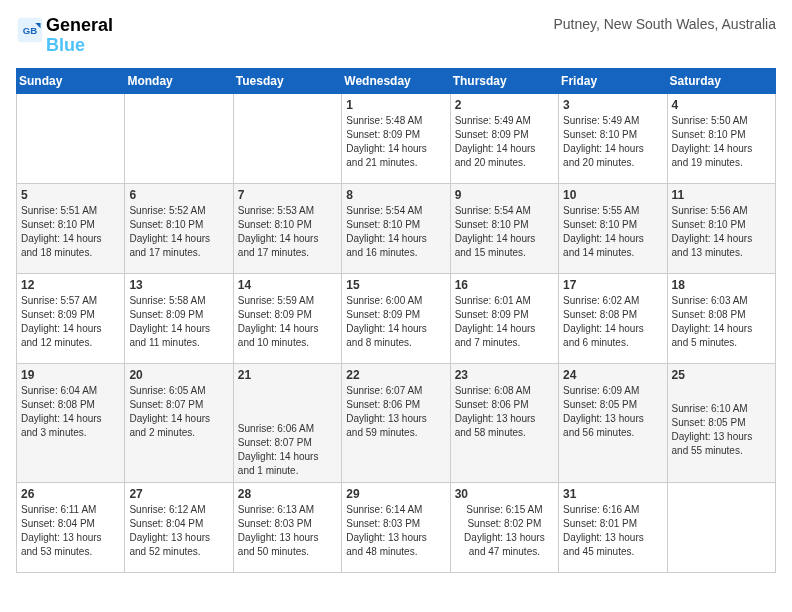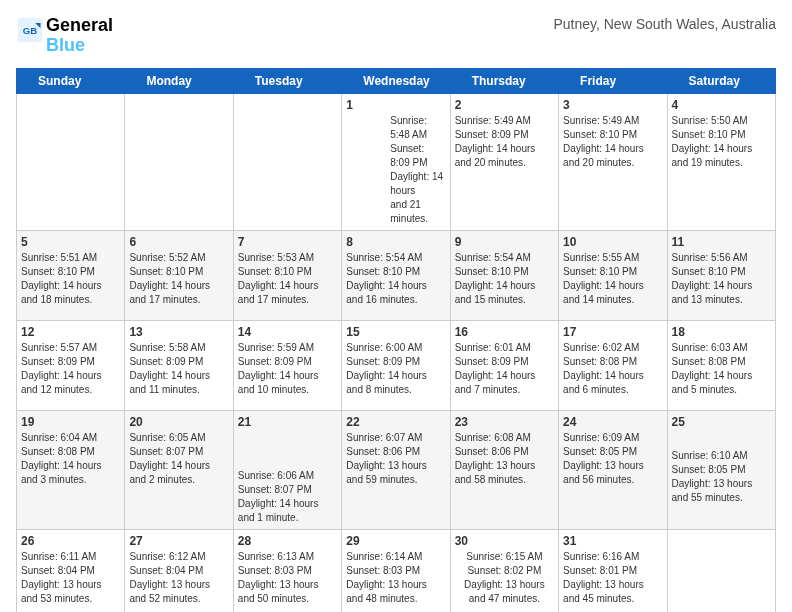--- a/index.html
+++ b/index.html
@@ -49,21 +49,21 @@
     table {
       width: 100%;
       border-collapse: collapse;
       table-layout: fixed;
     }
     thead th {
       background: #1565c0;
       color: #fff;
       font-size: 12px;
       font-weight: bold;
-      padding: 5px 21px;
+      padding: 5px 2px;
       text-align: left;
       border: 1px solid #1565c0;
     }
     tbody td {
       border: 1px solid #ccc;
       vertical-align: top;
       padding: 4px 4px;
       height: 90px;
       font-size: 10px;
       color: #333;
@@ -119,21 +119,21 @@
         <th>Saturday</th>
       </tr>
   </thead>
   <tbody id="calendar-body">
   <tr>
         <td class="empty-cell"></td>
         <td class="empty-cell"></td>
         <td class="empty-cell"></td>
         <td>
           <span class="day-num">1</span>
-          <div class="cell-text" style="white-space: pre-line; margin-left: 44px;">Sunrise: 5:48 AM
+          <div class="cell-text" style="white-space: pre-line;">Sunrise: 5:48 AM
 Sunset: 8:09 PM
 Daylight: 14 hours
 and 21 minutes.</div>
         </td>
         <td>
           <span class="day-num">2</span>
           <div class="cell-text" style="white-space: pre-line;">Sunrise: 5:49 AM
 Sunset: 8:09 PM
 Daylight: 14 hours
 and 20 minutes.</div>

